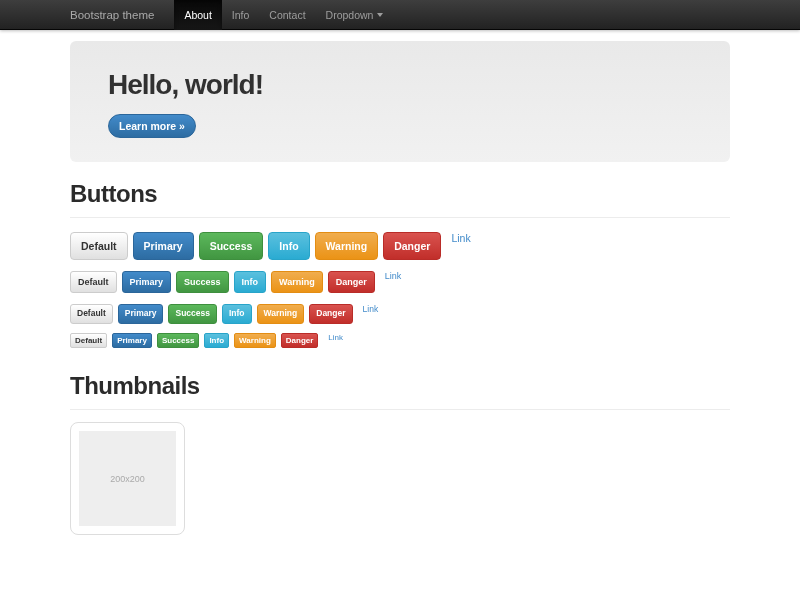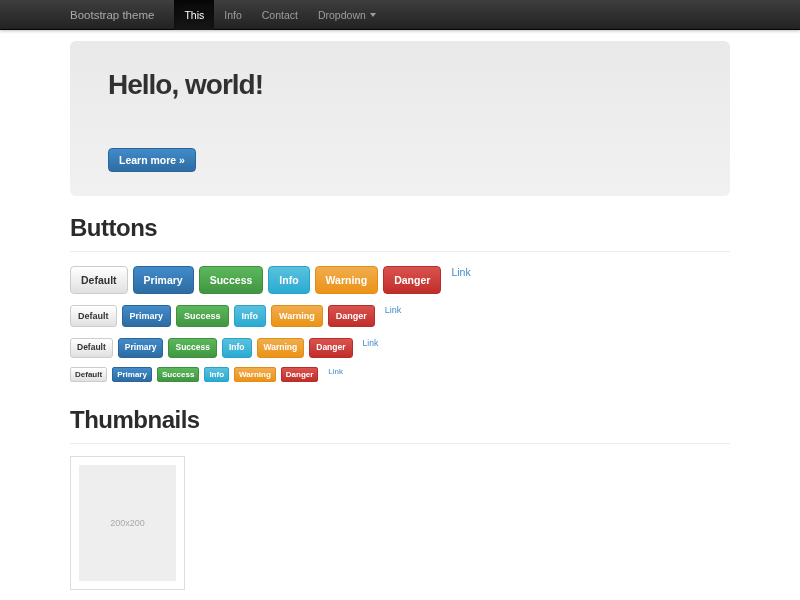--- a/index.html
+++ b/index.html
@@ -60,21 +60,21 @@
     font-weight:bold; font-family:inherit; text-align:center;
     cursor:pointer; text-decoration:none; line-height:1.15;
   }
   .btn-default { background:linear-gradient(to bottom,#ffffff,#e0e0e0); border-color:#ccc; color:#333; }
   .btn-primary { background:linear-gradient(to bottom,#428bca,#2d6ca2); border-color:#2b669a; }
   .btn-success { background:linear-gradient(to bottom,#5cb85c,#419641); border-color:#3e8f3e; }
   .btn-info    { background:linear-gradient(to bottom,#5bc0de,#2aabd2); border-color:#28a4c9; }
   .btn-warning { background:linear-gradient(to bottom,#f0ad4e,#eb9316); border-color:#e38d13; }
   .btn-danger  { background:linear-gradient(to bottom,#d9534f,#c12e2a); border-color:#b92c28; }
 
-  .btn-hero { font-size:10.5px; padding:5px 10px; border-radius:4px;margin-top:34px; }
+  .btn-hero { font-size:10.5px; padding:5px 10px; border-radius:12px; }
 
   .btn-row { display:flex; gap:5px; }
   .row-lg { margin:14px 0 11px; font-size:10.5px; }
   .row-md { margin:0 0 11px;   font-size:9px; }
   .row-sm { margin:0 0 9px;    font-size:8.5px; }
   .row-xs { margin:0;          font-size:8px; }
   .row-lg .btn { font-size:10.5px; padding:7px 10px; border-radius:4px; }
   .row-md .btn { font-size:9px;    padding:5px 7px;  border-radius:3px; }
   .row-sm .btn { font-size:8.5px;  padding:4px 6px;  border-radius:3px; }
   .row-xs .btn { font-size:8px;    padding:2px 4px;  border-radius:2px; }
@@ -82,39 +82,39 @@
 
   
   .page-header { margin:18px 0 14px; padding-bottom:9px; border-bottom:1px solid #ececec; }
   .page-header.second { margin-top:24px; margin-bottom:12px; }
   .page-header h1 {
     margin:0; font-size:24px; font-weight:bold; letter-spacing:-0.5px; color:#2b2b2b;
   }
 
   
   .thumbnail {
-    display:block; width:115px; height:134px;
-    padding:8px; background:#fff; border:1px solid #ddd; border-radius:0;
+    display:block; width:115px; height:113px;
+    padding:8px; background:#fff; border:1px solid #ddd; border-radius:8px;
     cursor:pointer; text-decoration:none;
   }
   .placeholder {
     width:100%; height:100%; background:#eee;
     display:flex; align-items:center; justify-content:center;
     font-size:9px; color:#aaa;
   }
 </style>
 </head>
 <body>
 
 <nav class="navbar">
   <div class="container nav-inner">
     <a class="brand">Bootstrap theme</a>
     <ul class="nav">
       <li class="active">
-        <span>This</span>
+        <span>About</span>
       </li>
       <li>
         <span>Info</span>
       </li>
       <li>
         <span>Contact</span>
       </li>
       <li>
         <span>Dropdown</span>
         <b class="caret"></b>

